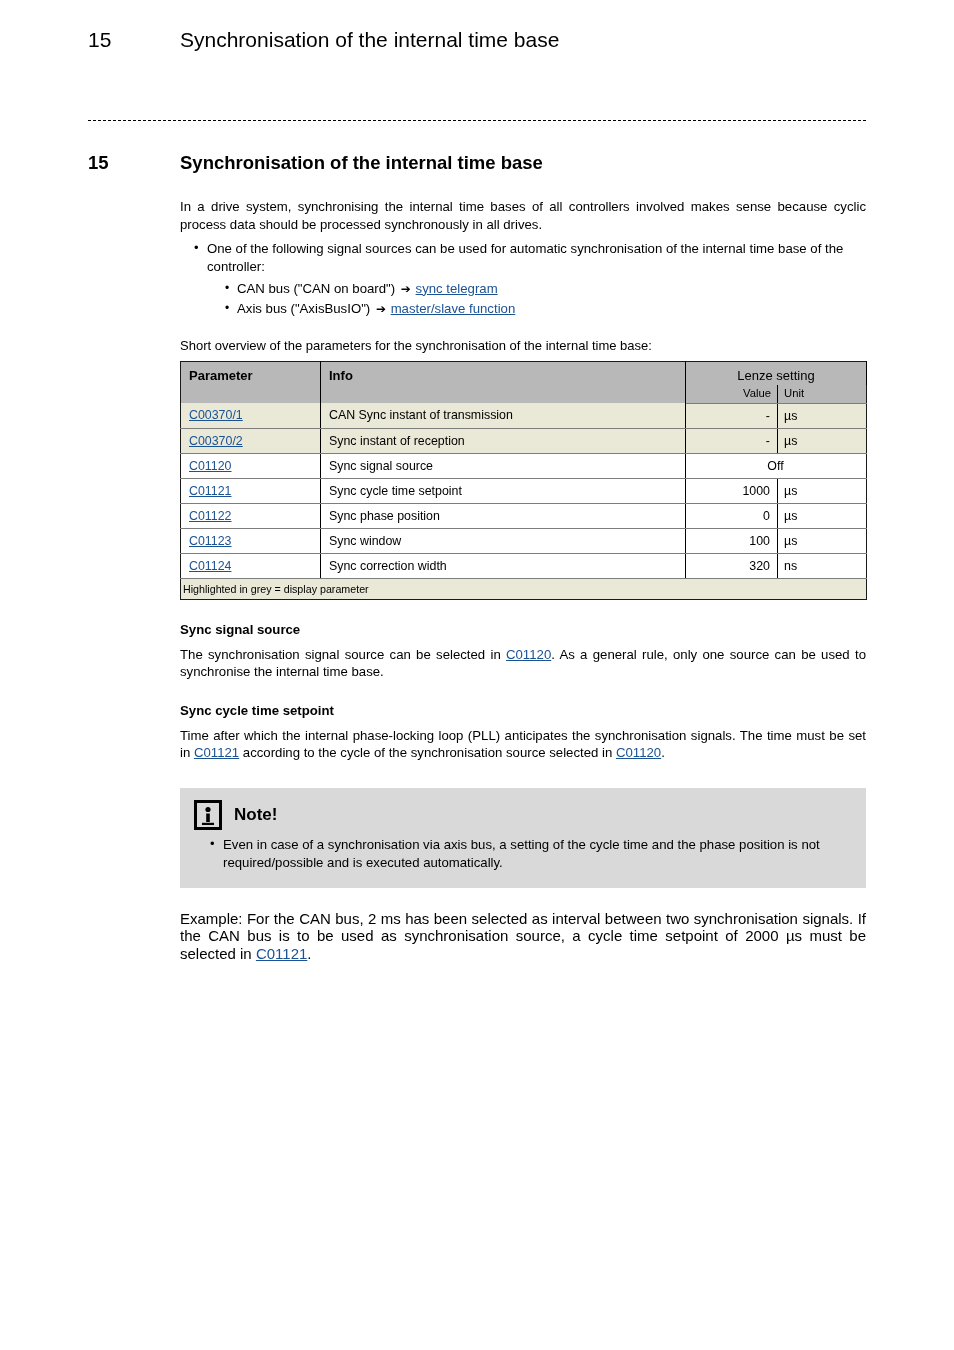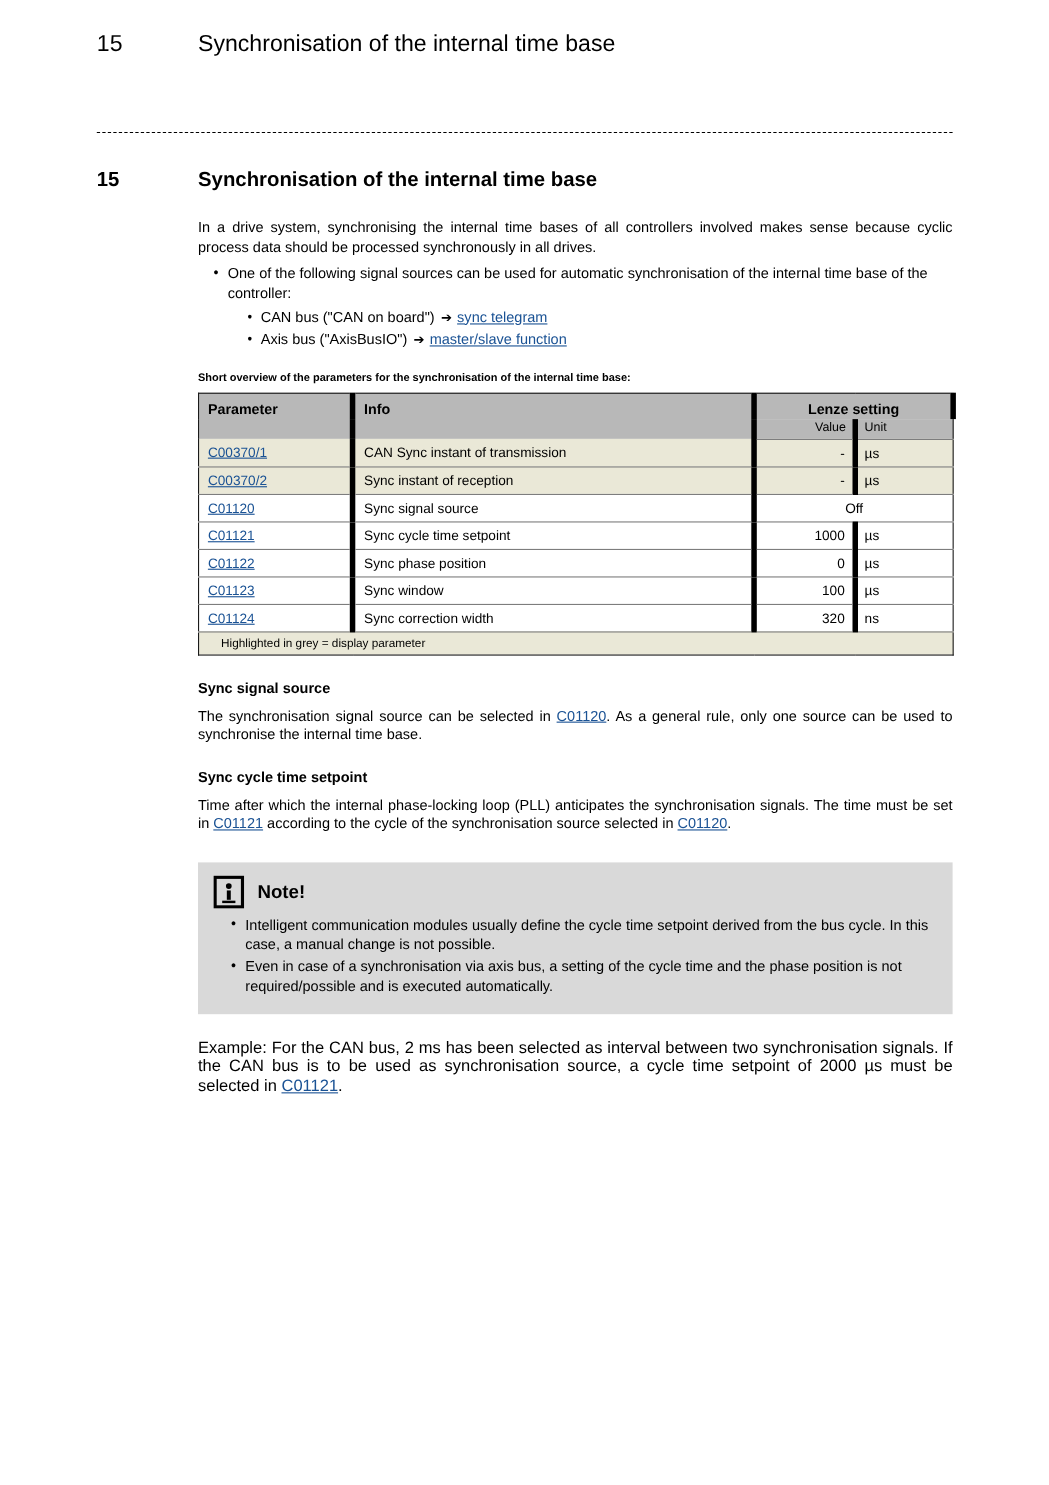--- a/index.html
+++ b/index.html
@@ -133,50 +133,50 @@
     text-align: right;
   }
   .arrow {
     font-family: "DejaVu Sans", sans-serif;
     font-size: 12px;
     padding: 0 1px 0 2px;
   }
 
   .lead-bold {
     margin: 18px 0 8px 0;
-    font-size: 10px;
-    font-weight: bold;
+    font-size: 13px;
+    font-weight: normal;
   }
 
   
   table.ptab {
     border-collapse: collapse;
     width: 686px;
     table-layout: fixed;
     border: 1.2px solid #1a1a1a;
     font-size: 12.4px;
   }
   table.ptab td, table.ptab th {
-    border-right: 5px solid #000000;
+    border-right: 1px solid #000000;
     border-bottom: 1px solid #7d7d7d;
     padding: 0;
     vertical-align: middle;
   }
   table.ptab .hdr-cell {
     background: #b8b8b8;
     font-weight: bold;
     font-size: 13px;
     padding: 6px 8px 5px 8px;
     text-align: left;
     border-bottom: none;
     vertical-align: top;
   }
   table.ptab .hdr-lenze {
     background: #b8b8b8;
-    font-weight: bold;
+    font-weight: normal;
     font-size: 13px;
     text-align: center;
     padding: 6px 8px 2px 8px;
     border-bottom: none;
   }
   table.ptab .hdr-sub {
     background: #b8b8b8;
     font-weight: normal;
     font-size: 11.3px;
     padding: 2px 6px 4px 6px;
@@ -204,21 +204,21 @@
   table.ptab td.value-span {
     padding: 5px 7px 5px 6px;
     text-align: center;
     border-right: none;
   }
   tr.shaded td { background: #eae8d7; }
   tr.plain td  { background: #ffffff; }
   tr.legend td {
     background: #eae8d7;
     font-size: 10.7px;
-    padding: 4px 8px 4px 20px;
+    padding: 4px 8px 4px 2px;
     border-right: none;
     border-bottom: none;
     margin-top: 28px;
   }
 
   
   h4.sub {
     margin: 22px 0 9px 0;
     font-size: 13.2px;
     font-weight: bold;
@@ -405,21 +405,20 @@
       <div class="note-head">
         <svg class="info-icon" viewBox="0 0 28 30">
           <rect x="1.5" y="1.5" width="25" height="27" fill="none" stroke="#000" stroke-width="3"></rect>
           <circle cx="14" cy="9.5" r="2.6" fill="#000"></circle>
           <rect x="12.2" y="13.5" width="3.6" height="8.5" fill="#000"></rect>
           <rect x="8" y="22.8" width="12" height="2.2" fill="#000"></rect>
         </svg>
         <span class="note-title">Note!</span>
       </div>
       <ul class="lvl1">
-        <li><span>Intelligent communication modules usually define the cycle time setpoint derived from the bus cycle. In this case, a manual change is not possible.</span></li>
         <li><span>Even in case of a synchronisation via axis bus, a setting of the cycle time and the phase position is not required/possible and is executed automatically.</span></li>
       </ul>
     </div>
 
     <p class="example"><span>Example: For the CAN bus, 2 ms has been selected as interval between two synchronisation signals. If the CAN bus is to be used as synchronisation source, a cycle time setpoint of 2000 µs must be selected in </span><span class="xref">C01121</span><span>.</span></p>
 
   </div>
 
   <div class="footer">
     <span class="imprint">Lenze · 8400 TopLine · Reference manual · DMS 6.0 EN · 06/2014 · TD05/TD14</span>

